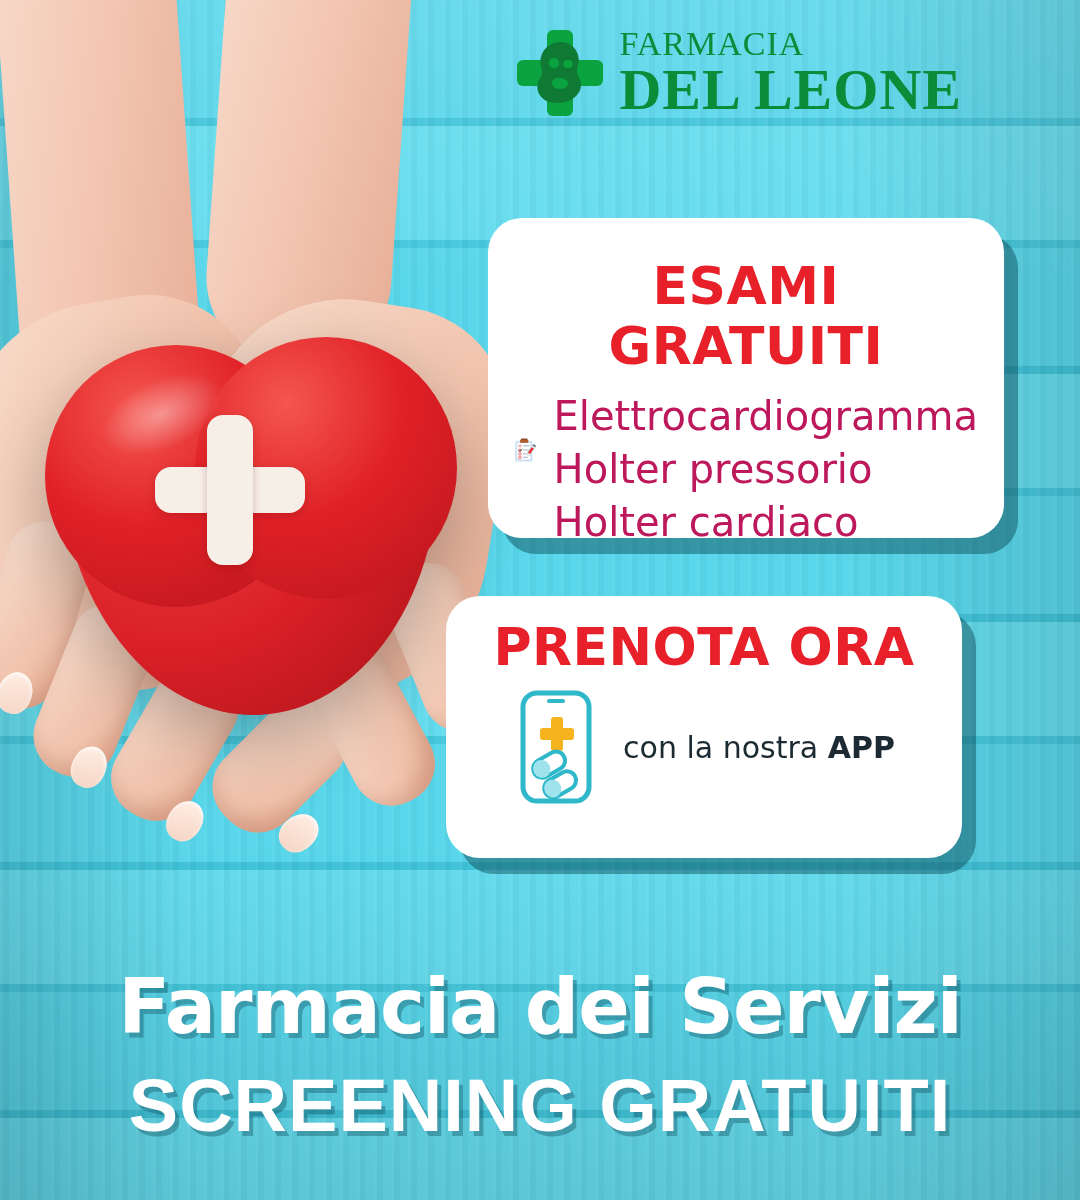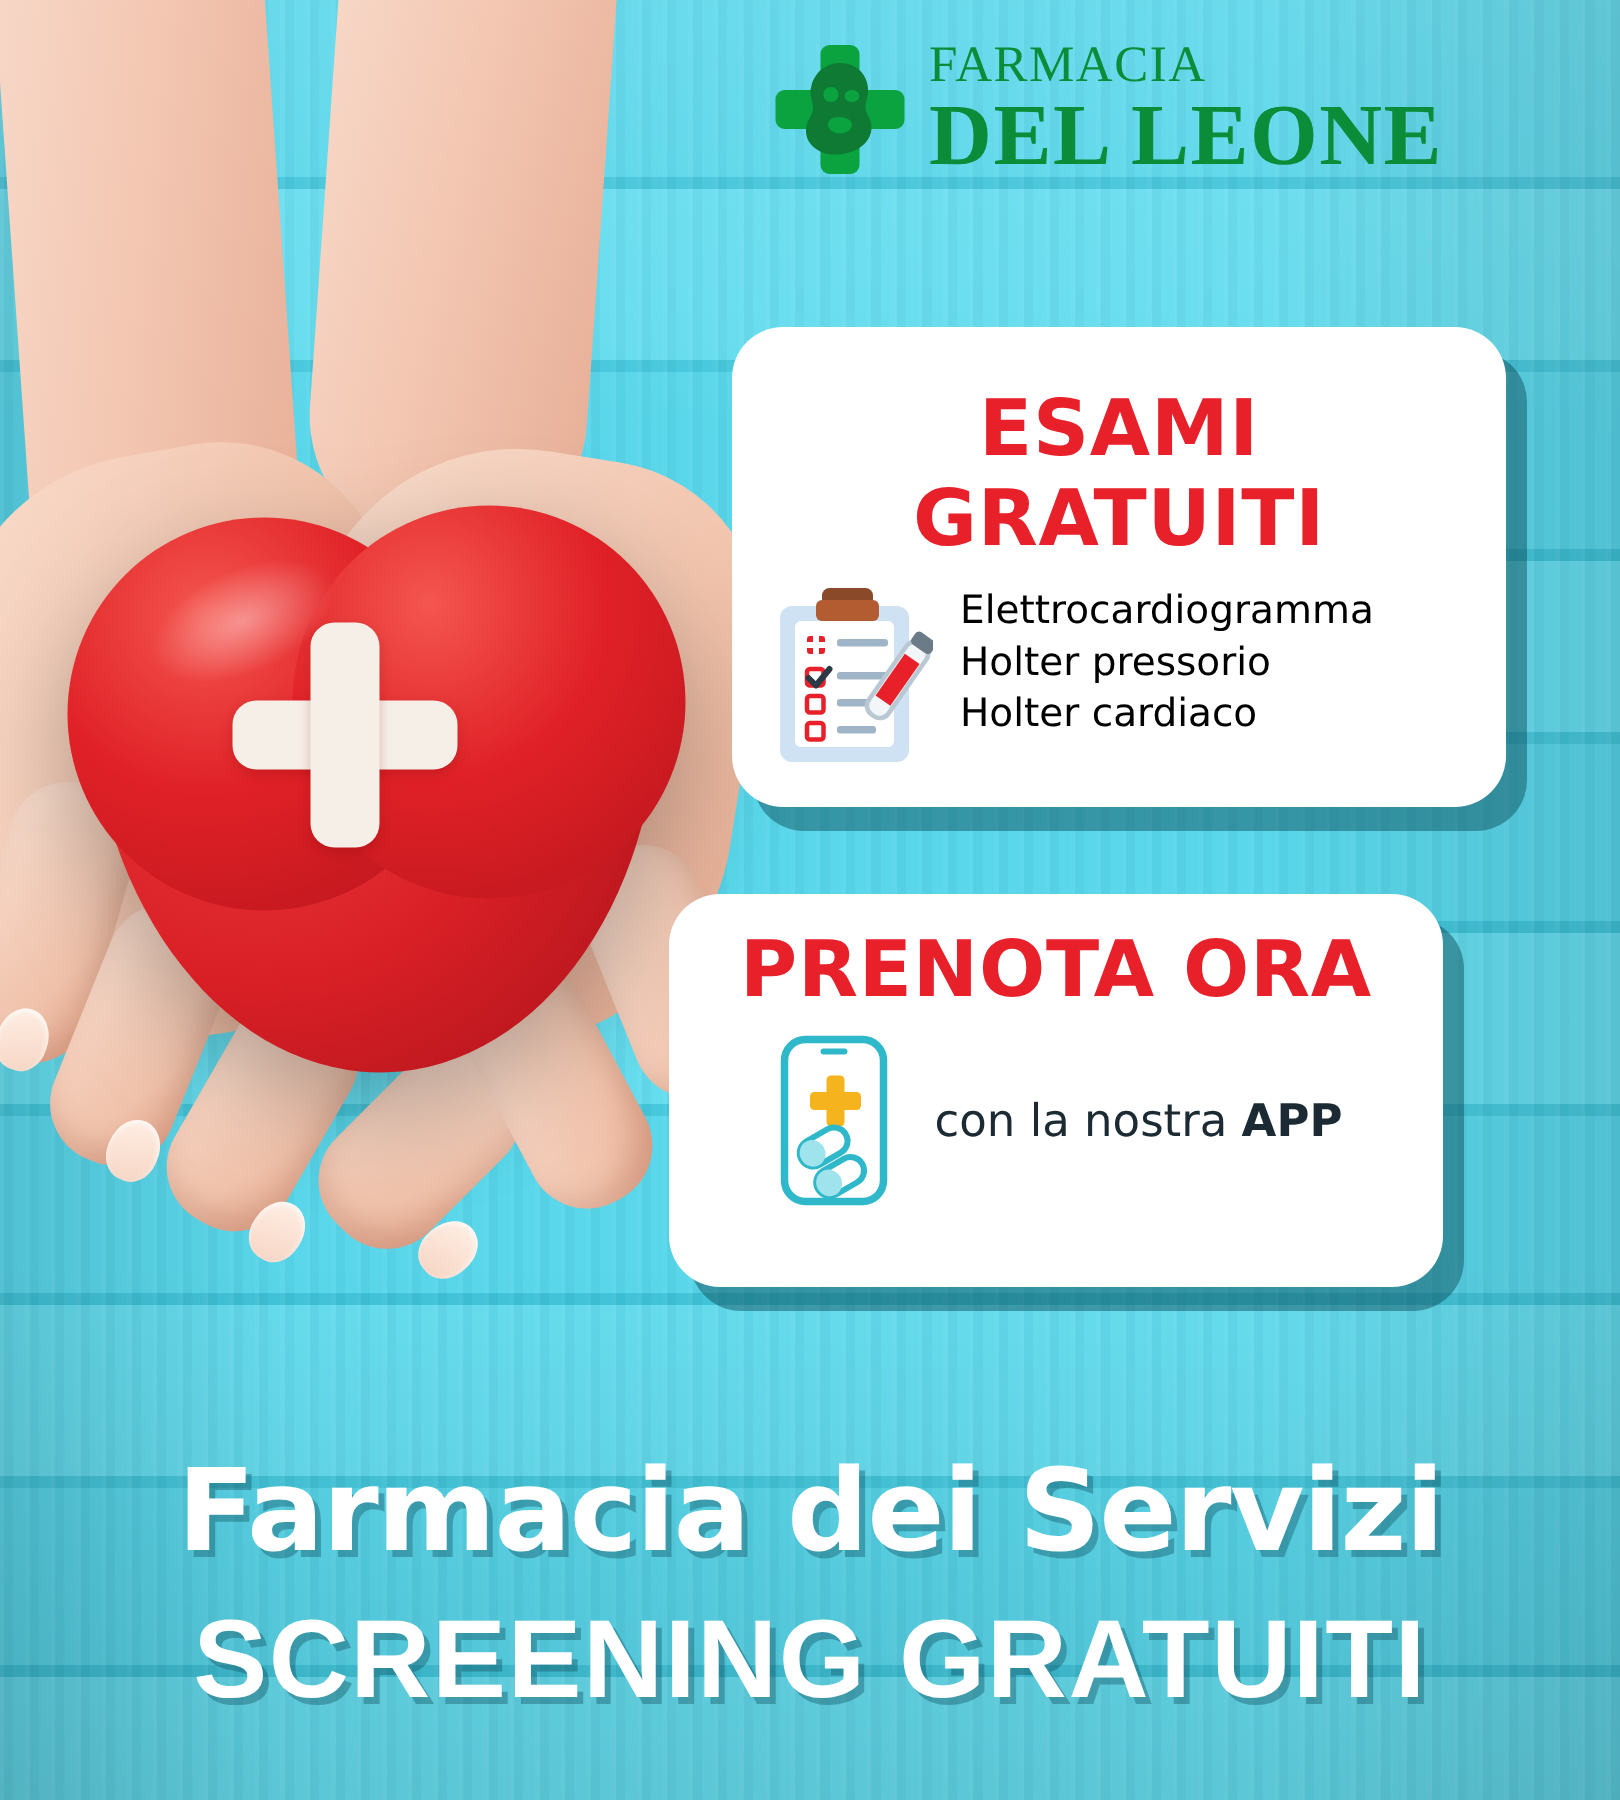--- a/index.html
+++ b/index.html
@@ -227,22 +227,22 @@
     margin: 6px 0 0 6px;
     font-family: "DejaVu Sans", sans-serif;
   }
   .card-body {
     display: flex;
     align-items: flex-start;
     gap: 18px;
     margin-top: 14px;
   }
   .card-list {
-    font-size: 26px;
-    color: #000000;
+    font-size: 40px;
+    color: #be185d;
     line-height: 1.33;
     font-family: "DejaVu Sans", sans-serif;
   }
   .prenota-body {
     display: flex;
     align-items: center;
     gap: 18px;
     margin-top: 10px;
     justify-content: center;
   }

